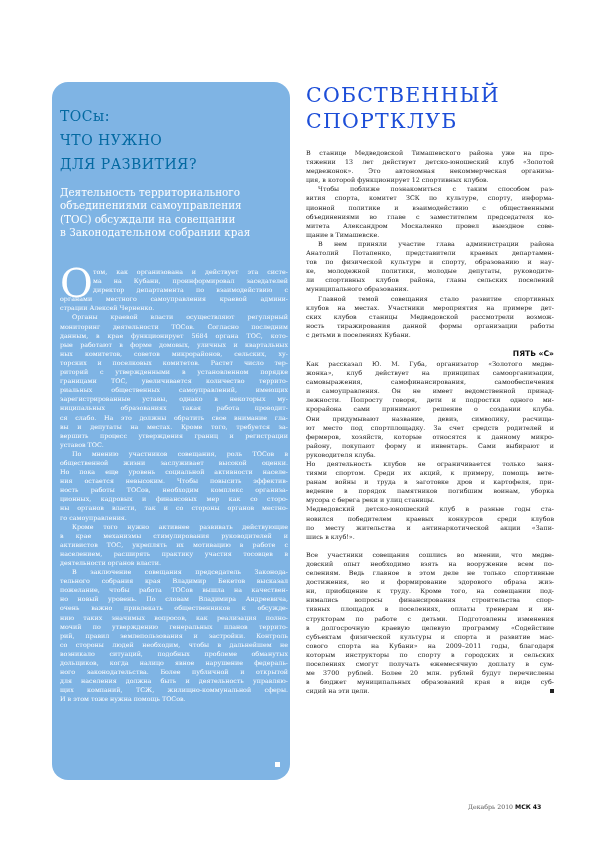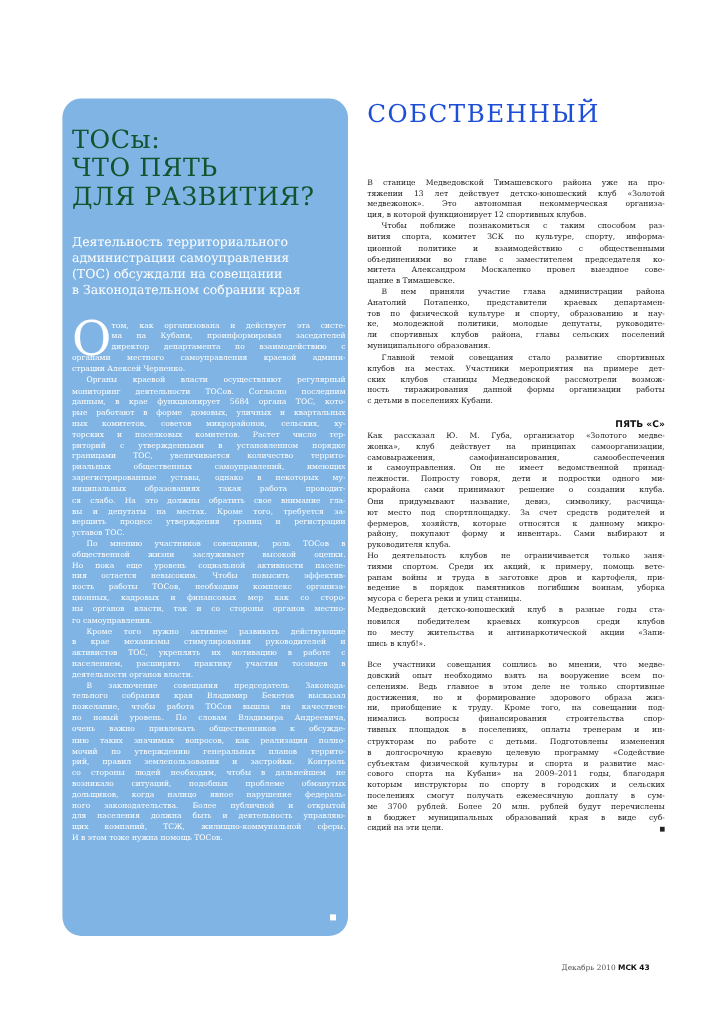--- a/index.html
+++ b/index.html
@@ -6,26 +6,26 @@
   body {
     width:607px; height:845px; background:#ffffff; position:relative; overflow:hidden;
     font-family:"DejaVu Serif", serif; color:#2a2a2a;
   }
   .panel {
     position:absolute; left:52px; top:82px; width:238px; height:698px;
     background:#7fb4e4; border-radius:16px 16px 16px 16px;
   }
   .panel-title {
     position:absolute; left:60px; top:104px; width:225px;
-    font-family:"DejaVu Serif", serif; font-size:21px; line-height:24px;
-    color:#14532d; letter-spacing:0.5px; font-weight:normal;
+    font-family:"DejaVu Serif", serif; font-size:14px; line-height:24px;
+    color:#0369a1; letter-spacing:0.5px; font-weight:normal;
   }
   .panel-title div { white-space:nowrap; }
   .panel-lead {
-    position:absolute; left:60px; top:196px; width:228px;
+    position:absolute; left:60px; top:186px; width:228px;
     font-size:10.4px; line-height:13.4px; color:#ffffff;
   }
   .panel-lead div { white-space:nowrap; }
   .panel-body {
     position:absolute; left:60px; top:267px; width:228px;
     font-size:6.35px; line-height:9.1px; color:#ffffff;
   }
   .panel-body .ln { white-space:nowrap; text-align:justify; text-align-last:justify; height:9.1px; overflow:hidden; }
   .panel-body .ln.last { text-align-last:left; }
   .panel-body .ind { padding-left:12px; }
@@ -59,27 +59,27 @@
   }
   .footer b { font-family:"DejaVu Sans", sans-serif; color:#111; }
 </style>
 </head>
 <body>
 
 <div class="panel"></div>
 
 <div class="panel-title">
   <div>ТОСы:</div>
-  <div>ЧТО ПЯТЬ</div>
+  <div>ЧТО НУЖНО</div>
   <div>ДЛЯ РАЗВИТИЯ?</div>
 </div>
 
 <div class="panel-lead">
   <div>Деятельность территориального</div>
-  <div>администрации самоуправления</div>
+  <div>объединениями самоуправления</div>
   <div>(ТОС) обсуждали на совещании</div>
   <div>в Законодательном собрании края</div>
 </div>
 
 <div class="dropcap">О</div>
 <div class="panel-body" id="left-body">
     <div class="ln dc-ln">том, как организована и действует эта систе-</div>
     <div class="ln dc-ln">ма на Кубани, проинформировал заседателей</div>
     <div class="ln dc-ln">директор департамента по взаимодействию с</div>
     <div class="ln">органами местного самоуправления краевой админи-</div>
@@ -125,20 +125,21 @@
     <div class="ln">дольщиков, когда налицо явное нарушение федераль-</div>
     <div class="ln">ного законодательства. Более публичной и открытой</div>
     <div class="ln">для населения должна быть и деятельность управляю-</div>
     <div class="ln">щих компаний, ТСЖ, жилищно-коммунальной сферы.</div>
     <div class="ln last">И в этом тоже нужна помощь ТОСов.</div>
   </div>
 <div class="end-mark-w"></div>
 
 <div class="right-title">
   <div>СОБСТВЕННЫЙ</div>
+  <div>СПОРТКЛУБ</div>
 </div>
 
 <div class="right-body" id="right-body">
     <div class="ln"><span>В станице Медведовской Тимашевского района уже на про-</span></div>
     <div class="ln"><span>тяжении 13 лет действует детско-юношеский клуб «Золотой</span></div>
     <div class="ln"><span>медвежонок». Это автономная некоммерческая организа-</span></div>
     <div class="ln last"><span>ция, в которой функционирует 12 спортивных клубов.</span></div>
     <div class="ln ind"><span>Чтобы поближе познакомиться с таким способом раз-</span></div>
     <div class="ln"><span>вития спорта, комитет ЗСК по культуре, спорту, информа-</span></div>
     <div class="ln"><span>ционной политике и взаимодействию с общественными</span></div>

